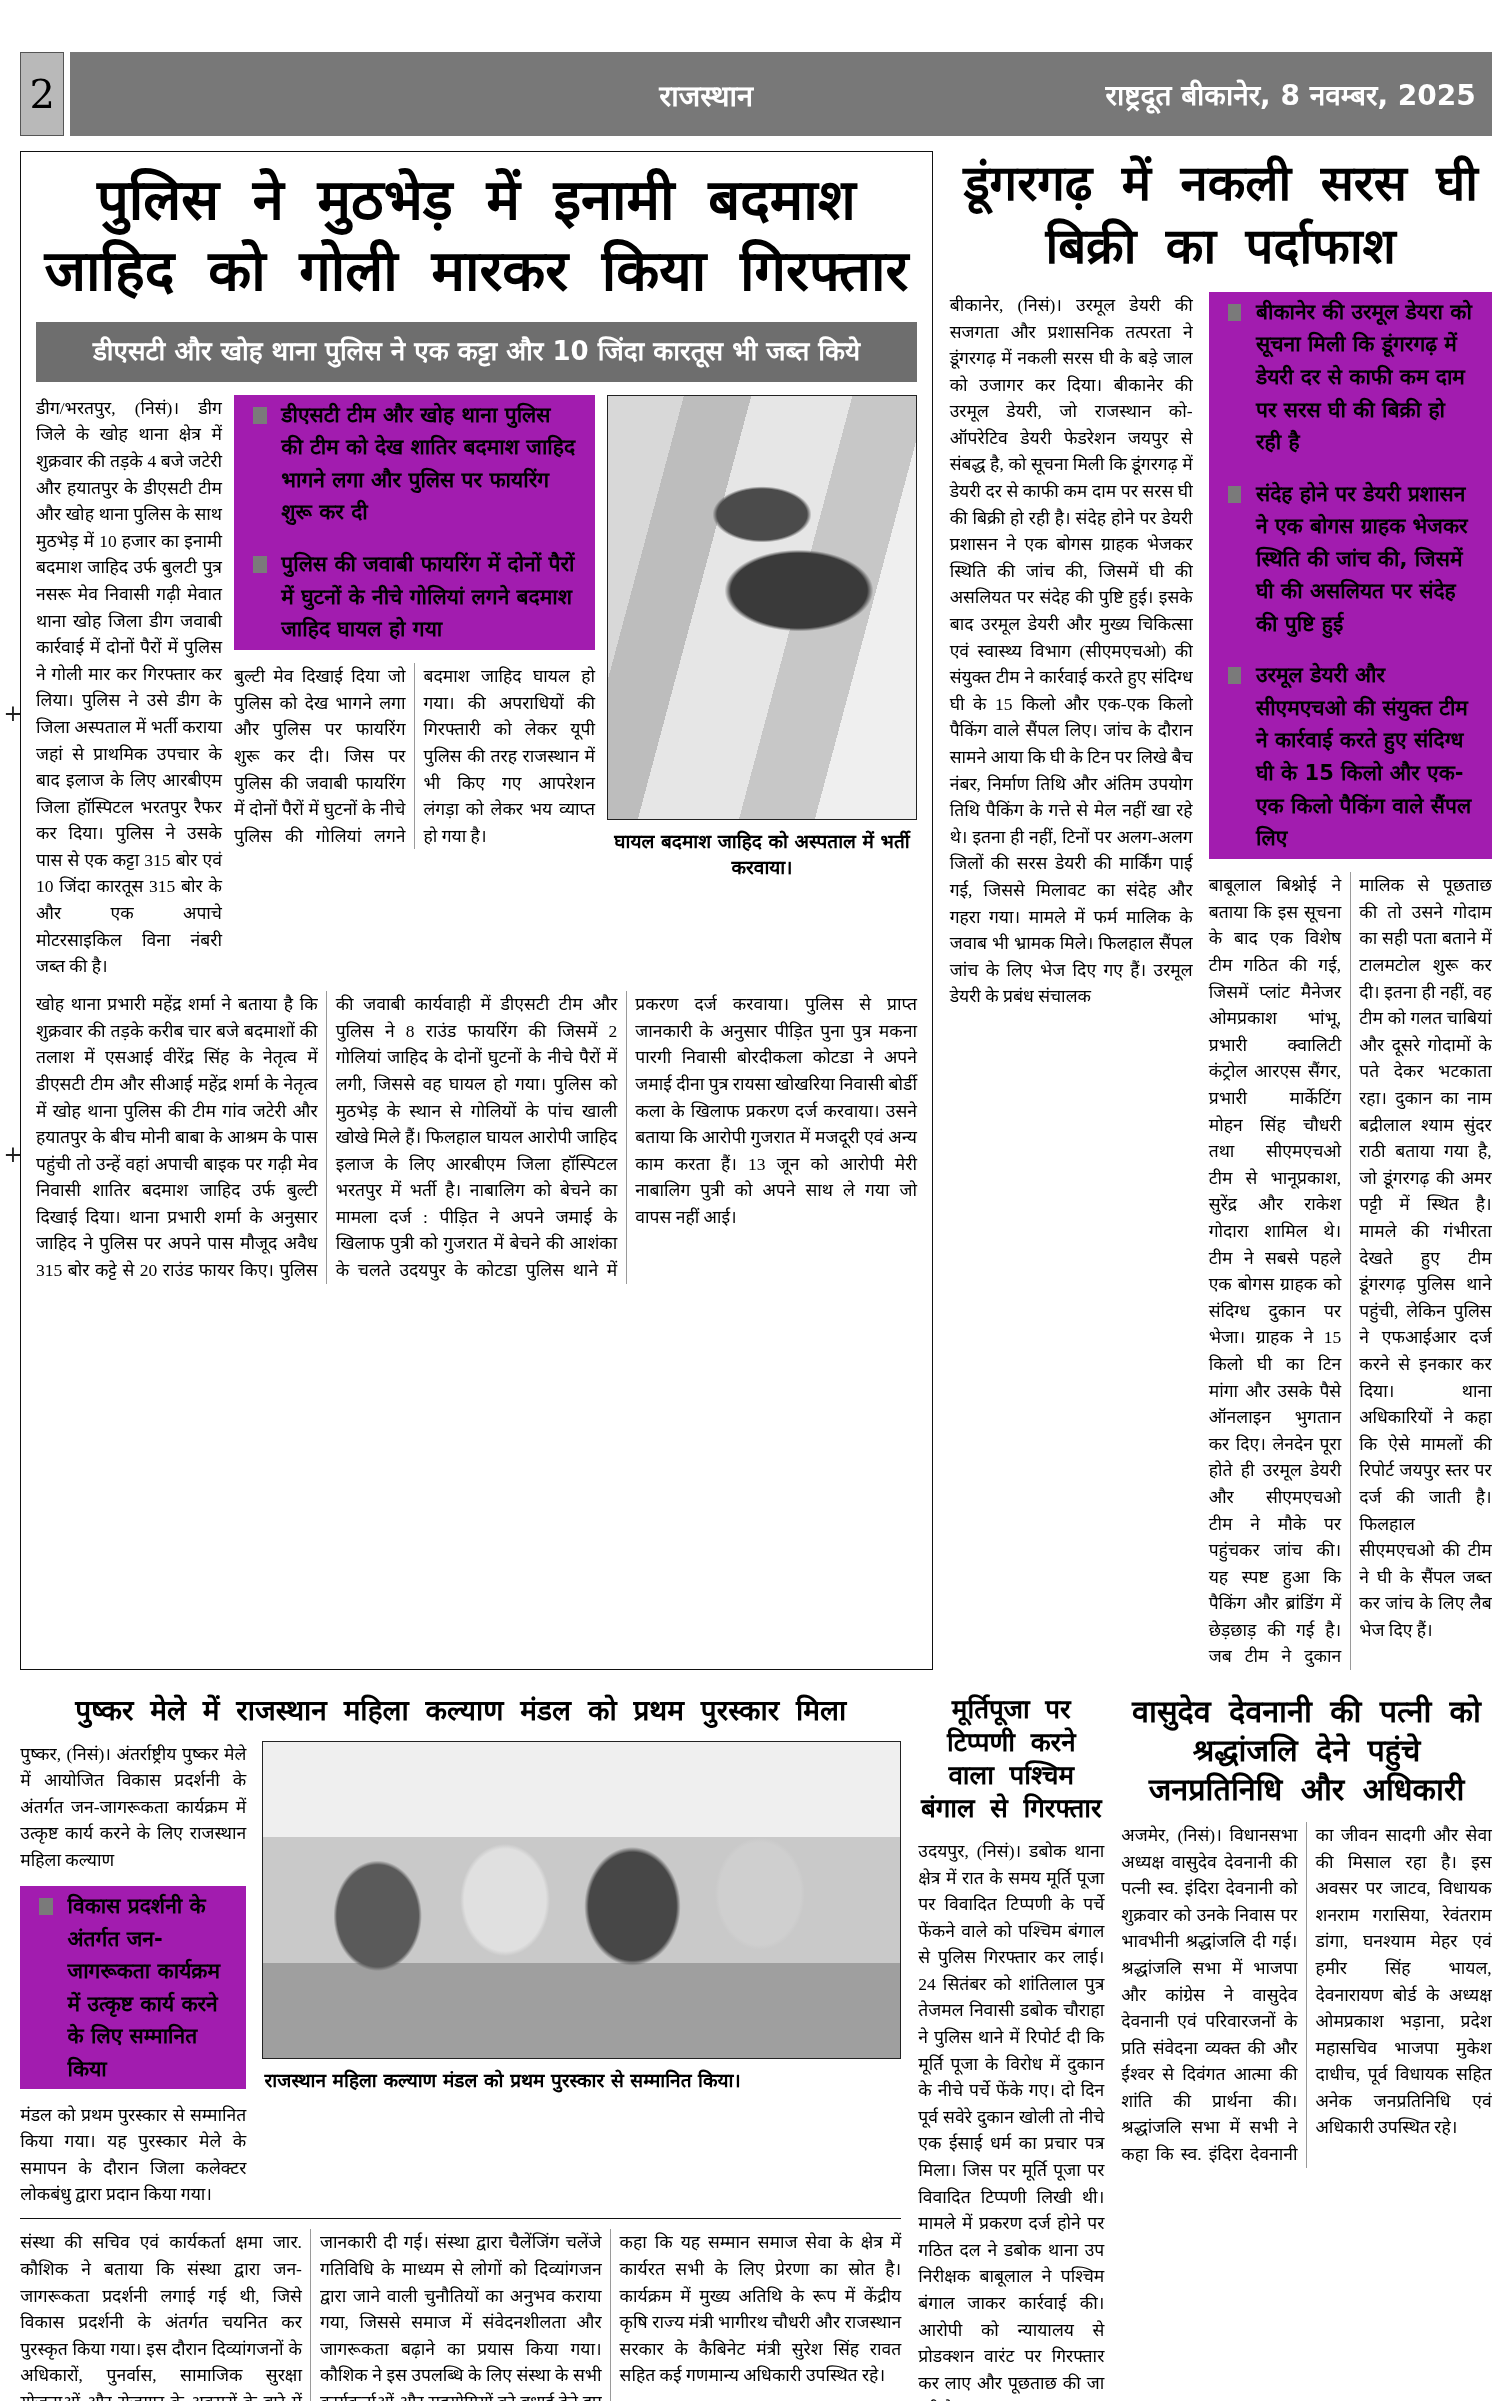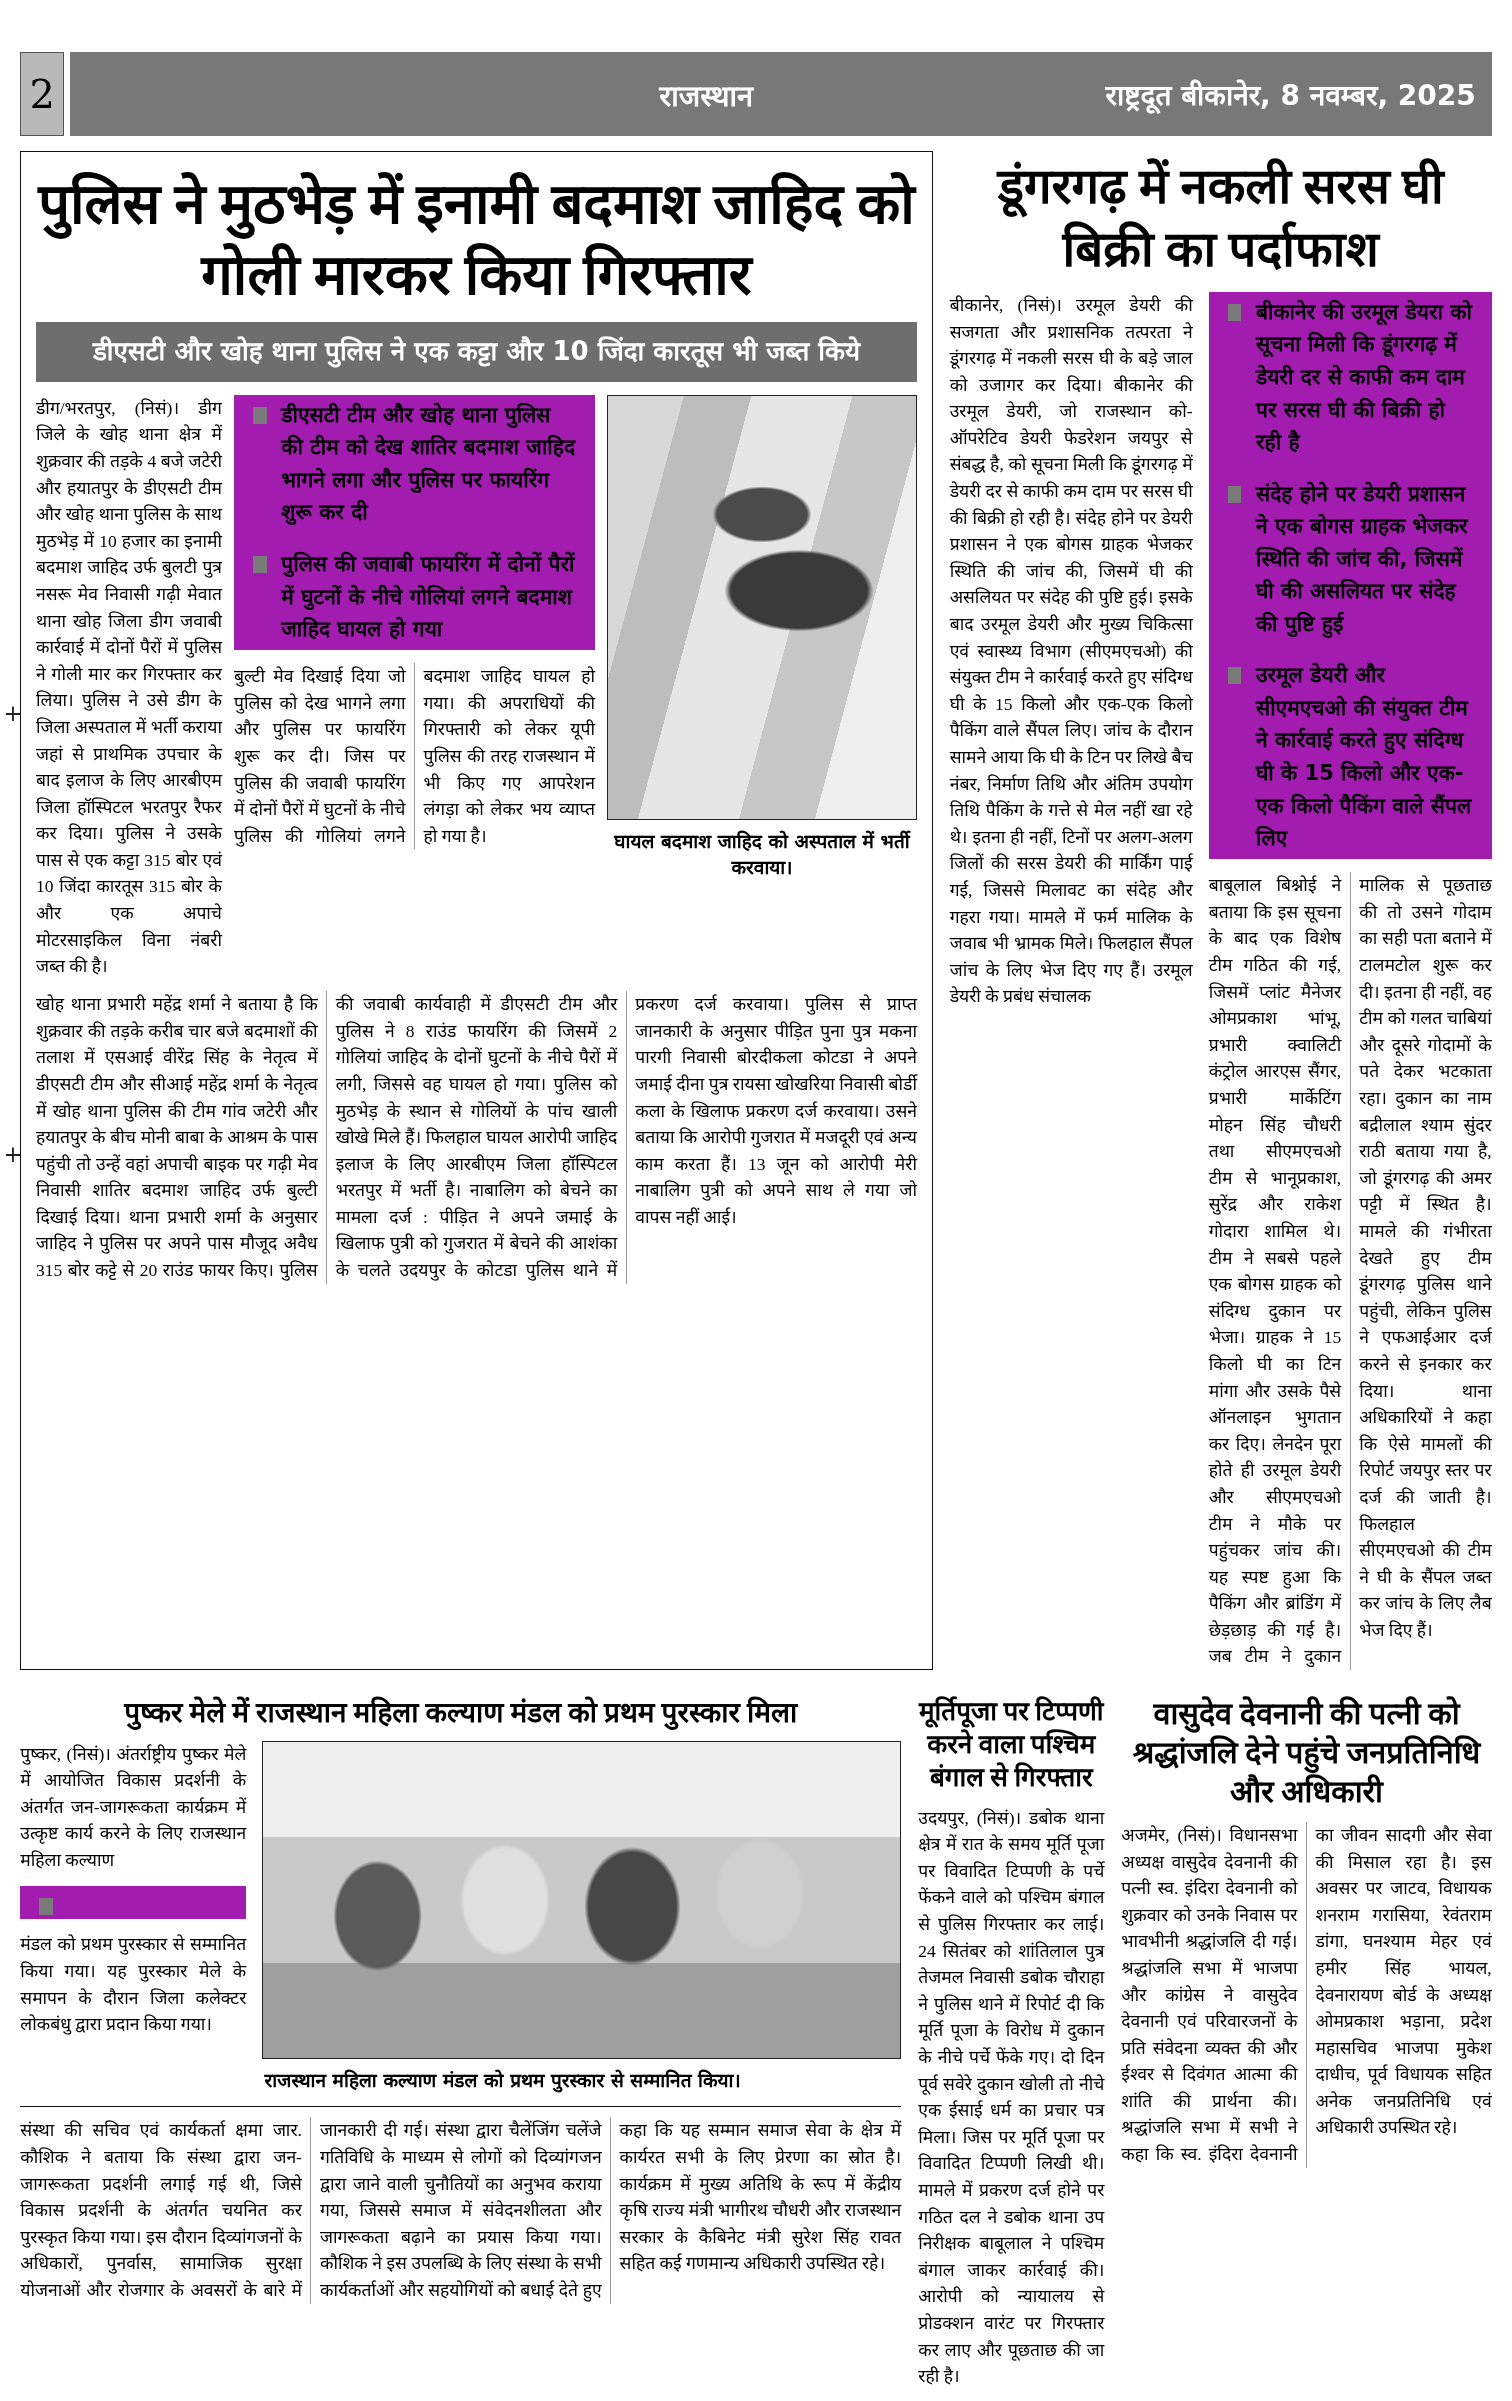--- a/index.html
+++ b/index.html
@@ -8,21 +8,21 @@
   
   .masthead{display:flex;align-items:stretch;margin:52px 20.3px 14.7px 20.3px;height:84px;}
   .pagenum{width:42px;background:#b9b9b9;border:0.6px solid #555;display:flex;align-items:center;justify-content:center;
            font-family:"DejaVu Serif",serif;font-size:40px;}
   .headbar{flex:1;background:#787878;color:#fff;margin-left:5.6px;display:flex;align-items:center;
            font-family:"DejaVu Sans","Liberation Sans",sans-serif;font-weight:bold;}
   .headbar .mid{flex:1;text-align:center;font-size:29px;}
   .headbar .right{font-size:28px;padding-right:16px;white-space:nowrap;}
   .headbar .left-sp{width:237px;}
   
-  .hd{font-family:Liberation Serif, serif;font-weight:bold;text-align:center;line-height:1.28;margin:5.6px 0 10.2px 0;}
+  .hd{font-family:Liberation Mono, monospace;font-weight:bold;text-align:center;line-height:1.28;margin:5.6px 0 10.2px 0;}
   .subbar{background:#6e6e6e;color:#fff;text-align:center;font-family:"DejaVu Sans","Liberation Sans",sans-serif;
           font-weight:bold;font-size:26px;line-height:1.45;padding:11.3px 17px;margin:4.5px 0 12.4px 0;}
   .kicker{background:#a21caf;padding:4px 19px;font-family:"DejaVu Sans","Liberation Sans",sans-serif;
           font-weight:bold;font-size:21px;line-height:1.55;}
   .kicker .b{display:flex;margin-bottom:19px;}
   .kicker .b:last-child{margin-bottom:0;}
   .kicker .sq{flex:0 0 13.6px;height:17px;background:#7a7a7a;margin:8px 14.7px 0 0;}
   .cols{column-gap:18px;column-rule:0.6px solid #9a9a9a;text-align:justify;font-size:17.5px;line-height:1.52;}
   .c1{column-count:1}.c2{column-count:2}.c3{column-count:3}
   .intro{text-align:justify;font-size:17.5px;line-height:1.52;}
@@ -117,20 +117,21 @@
 
     <div style="width:881px;flex:none;">
       <div>
         <div class="hd" style="font-size:28px;">पुष्कर मेले में राजस्थान महिला कल्याण मंडल को प्रथम पुरस्कार मिला</div>
         <div class="row" style="gap:16px;">
           <div style="width:226px;flex:none;">
             <div class="intro">पुष्कर, (निसं)। अंतर्राष्ट्रीय पुष्कर मेले में आयोजित विकास प्रदर्शनी के अंतर्गत जन-जागरूकता कार्यक्रम में उत्कृष्ट कार्य करने के लिए राजस्थान महिला कल्याण</div>
             <div class="kicker" style="margin-top:12.4px;">
               <div class="b">
                   <span class="sq"></span>
+                  <span>विकास प्रदर्शनी के अंतर्गत जन-जागरूकता कार्यक्रम में उत्कृष्ट कार्य करने के लिए सम्मानित किया</span>
                 </div>
             </div>
             <div class="intro" style="margin-top:12.4px;">मंडल को प्रथम पुरस्कार से सम्मानित किया गया। यह पुरस्कार मेले के समापन के दौरान जिला कलेक्टर लोकबंधु द्वारा प्रदान किया गया।</div>
           </div>
           <div style="flex:1;">
             <div class="photo ph3"></div>
             <div class="cap">राजस्थान महिला कल्याण मंडल को प्रथम पुरस्कार से सम्मानित किया।</div>
           </div>
         </div>
         <hr class="rule">

